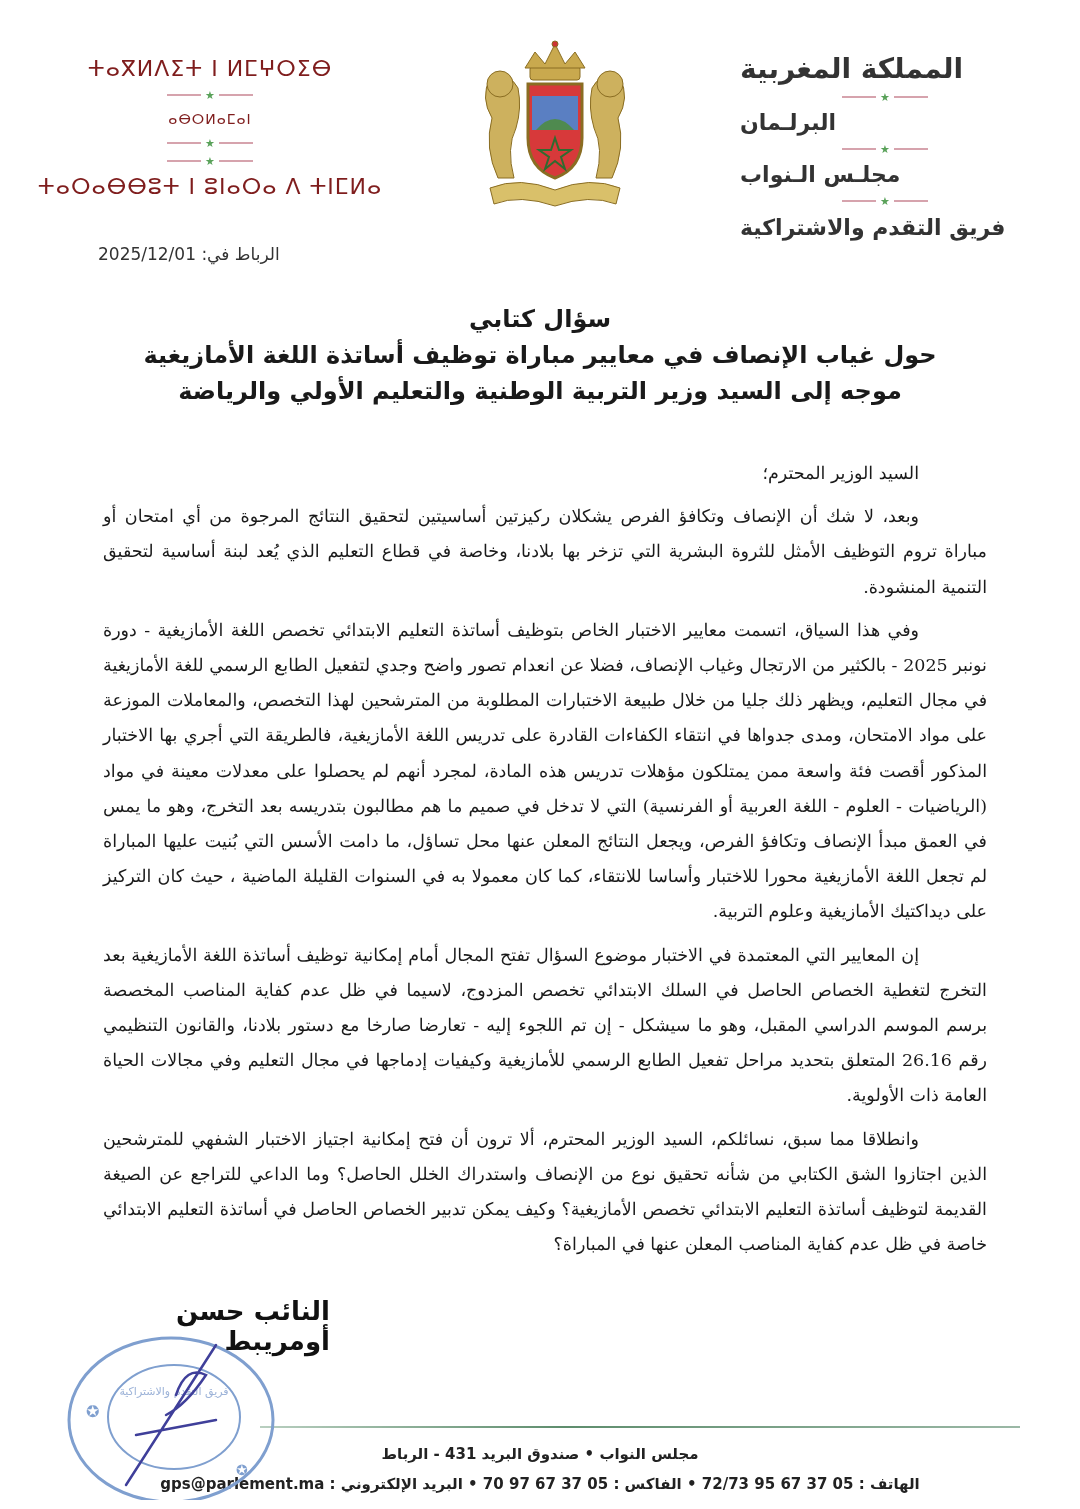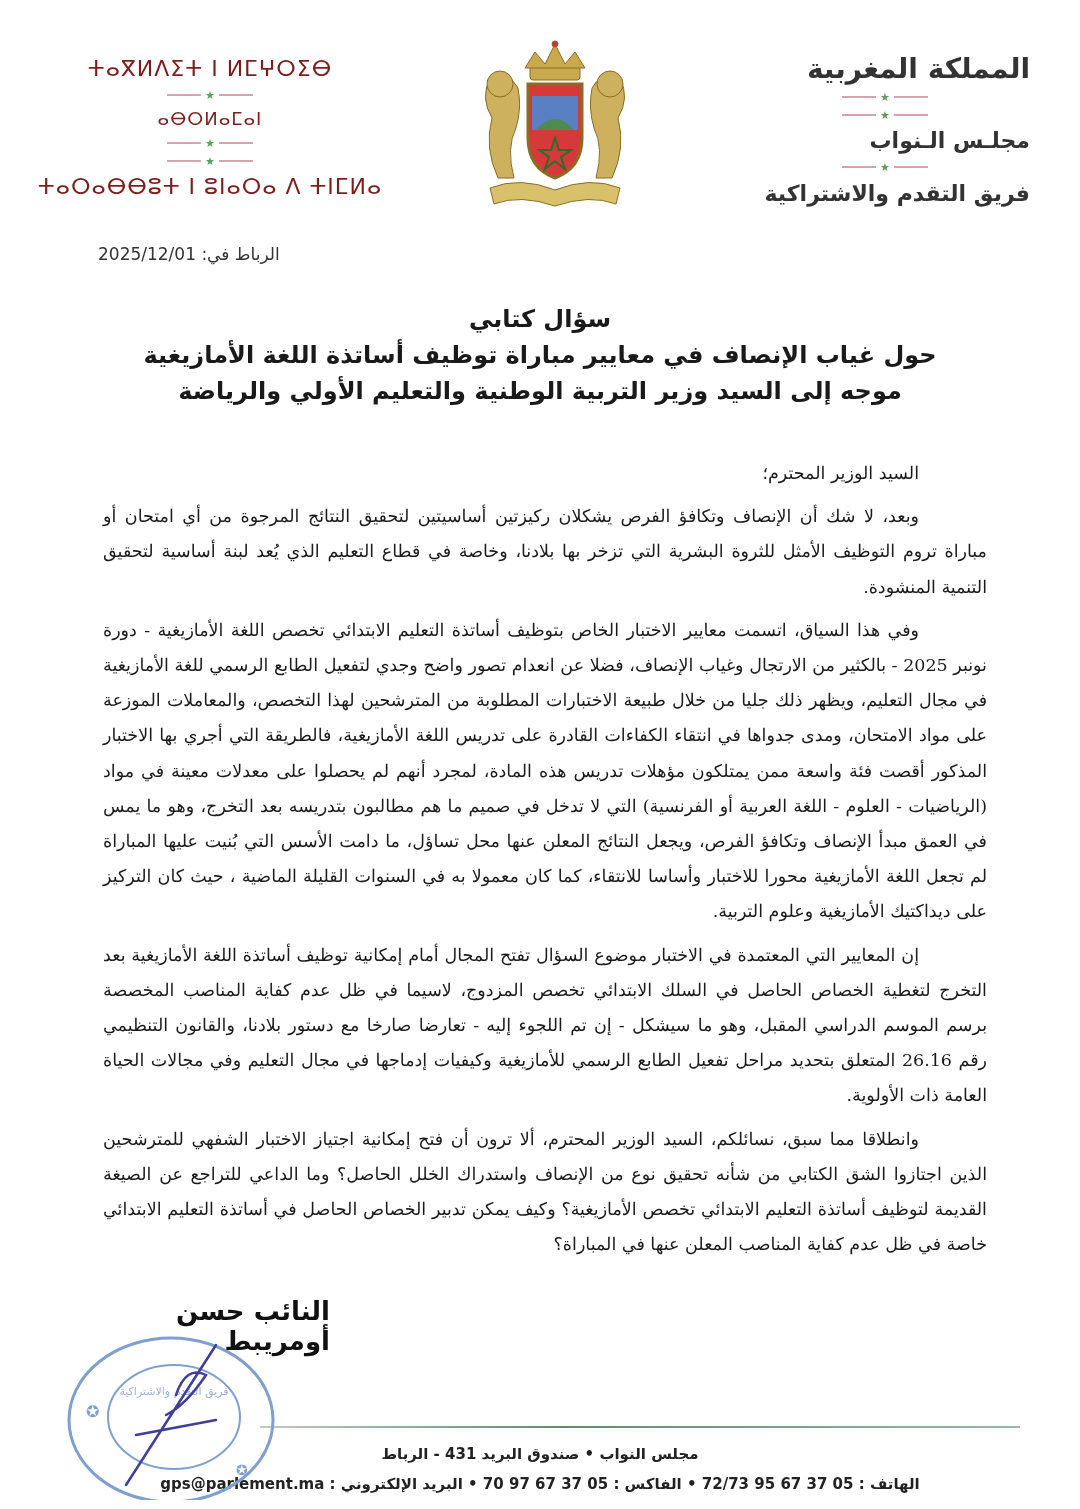--- a/index.html
+++ b/index.html
@@ -1,25 +1,25 @@
 <!DOCTYPE html>
 <html><head>
 <meta charset="utf-8">
 <style>
   html, body { margin:0; padding:0; background:#ffffff; }
   body { width:1080px; height:1509px; position:relative; overflow:hidden; font-family:"DejaVu Sans", sans-serif; color:#1a1a1a; }
   .abs { position:absolute; }
-  .hdr-right { right:50px; top:50px; width:290px; text-align:right; direction:rtl; }
+  .hdr-right { right:50px; top:50px; width:290px; text-align:left; direction:rtl; }
   .hdr-right .l1 { font-size:28px; font-weight:bold; color:#333; line-height:38px; letter-spacing:1px; }
   .hdr-right .l2 { font-size:22px; font-weight:bold; color:#333; line-height:34px; }
   .hdr-right .l4 { font-size:22px; font-weight:bold; color:#333; line-height:36px; }
   .hdr-left { left:30px; top:52px; width:360px; text-align:center; }
   .tf { font-family:"DejaVu Sans", sans-serif; color:#7f1d1d; font-weight:normal; }
   .tf.big { font-size:22px; line-height:34px; letter-spacing:1px; }
-  .tf.mid { font-size:18px; line-height:30px; letter-spacing:1px; }
+  .tf.mid { font-size:14px; line-height:30px; letter-spacing:1px; }
   .sep { display:flex; align-items:center; justify-content:center; height:18px; gap:4px; }
   .sep .bar { width:34px; height:2px; background:#d6a3ad; }
   .sep .star { color:#5aa25a; font-size:11px; line-height:11px; }
   .date { left:98px; top:244px; font-size:17px; direction:rtl; color:#333; }
   .emblem { left:470px; top:38px; width:170px; height:180px; }
   .titles { left:100px; width:880px; top:276px; text-align:center; direction:rtl; font-weight:bold; color:#1a1a1a; }
   .titles .t1 { font-size:24px; line-height:36px;margin-top:25px; }
   .titles .t2 { font-size:24px; line-height:36px; }
   .body { left:95px; width:900px; top:448px; direction:rtl; text-align:justify; font-family:"DejaVu Serif", serif; font-size:17.5px; line-height:35.2px; color:#1a1a1a; }
   .body p { margin:8px; text-indent:0; }
@@ -35,20 +35,21 @@
 </head>
 <body>
 
 <div class="abs hdr-right">
   <div class="l1">المملكة المغربية</div>
   <div class="sep">
       <span class="bar"></span>
       <span class="star">★</span>
       <span class="bar"></span>
     </div>
+  <div class="l2">البرلـمان</div>
   <div class="sep">
       <span class="bar"></span>
       <span class="star">★</span>
       <span class="bar"></span>
     </div>
   <div class="l2">مجلـس الـنواب</div>
   <div class="sep">
       <span class="bar"></span>
       <span class="star">★</span>
       <span class="bar"></span>

